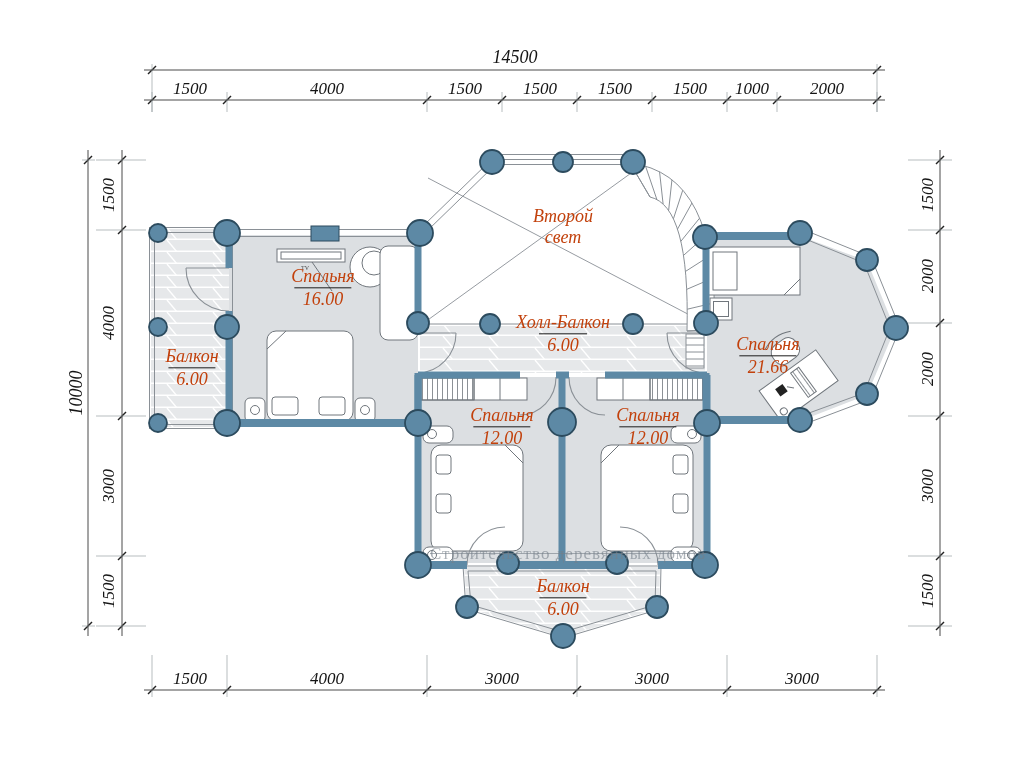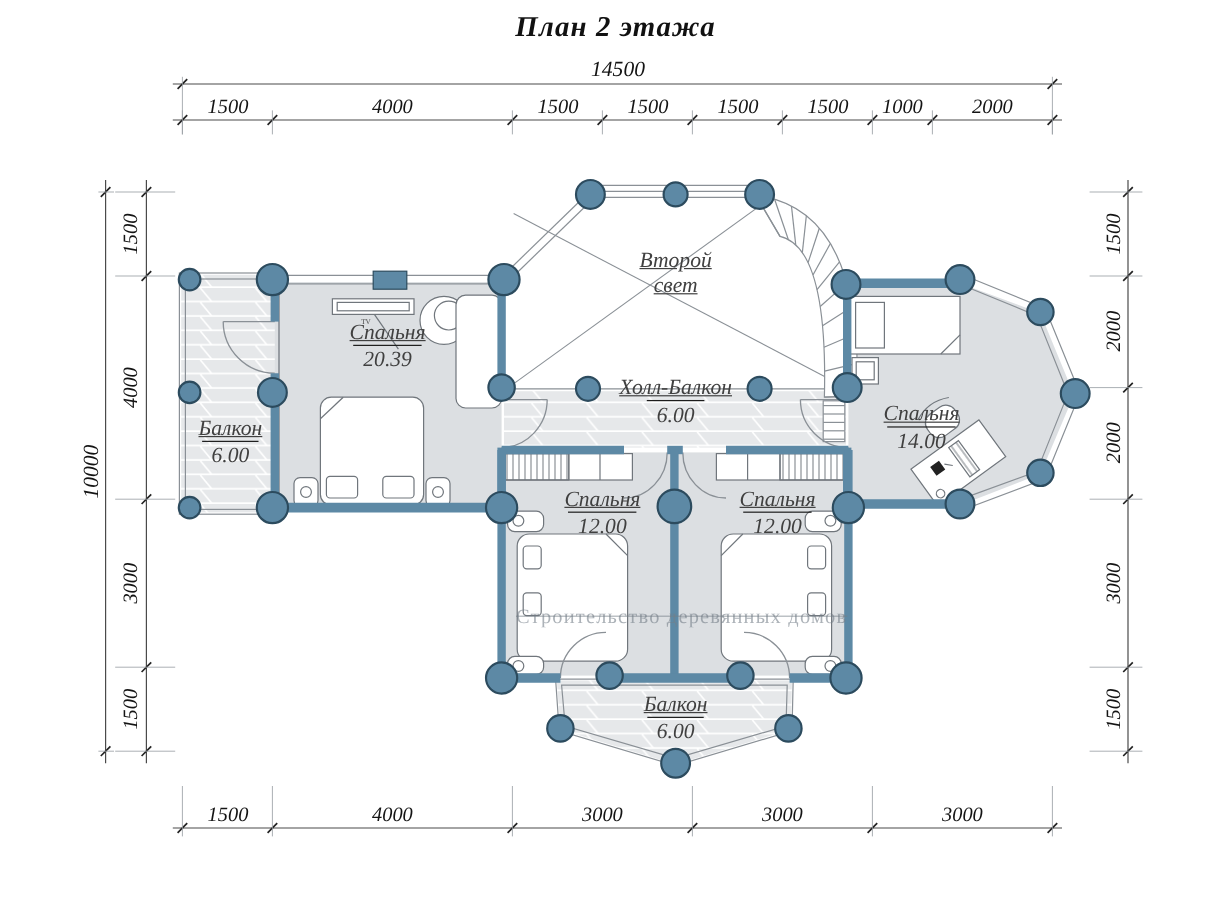--- a/index.html
+++ b/index.html
@@ -4,27 +4,27 @@
 <style>
   html,body{margin:0;padding:0;background:#fff;}
   #stage{position:relative;width:1026px;height:768px;background:#fff;overflow:hidden;
          font-family:"Liberation Serif", serif;}
   #plan-svg{position:absolute;left:0;top:0;}
   .dim{font:italic 17px "Liberation Serif", serif;fill:#141414;text-anchor:middle;}
   .dim-total{font:italic 18px "Liberation Serif", serif;fill:#141414;text-anchor:middle;}
   #page-title{position:absolute;left:0;top:10px;width:1026px;text-align:center;
     font:italic 700 24px "Liberation Serif", serif;color:#111;letter-spacing:1px;}
   .room-label{position:absolute;transform:translate(-50%,-50%);text-align:center;
-    font:italic 18px "Liberation Serif", serif;color:#404040;line-height:1.15;white-space:nowrap;text-decoration:underline;}
+    font:italic 18px "Liberation Serif", serif;color:#c2410c;line-height:1.15;white-space:nowrap;}
   .room-label .rname{display:block;padding:0 2px;}
   .room-label .rarea{display:inline-block;border-top:1.3px solid #1c1c1c;padding:1px 8px 0 8px;}
   .room-label.two-line .rname{white-space:normal;width:95px;}
   .wm1{position:absolute;left:430px;top:495px;font:28px "Liberation Serif", serif;
        color:rgba(116,126,136,0.62);letter-spacing:1px;}
-  .wm2{position:absolute;left:430px;top:504px;font:17px "Liberation Serif", serif;
+  .wm2{position:absolute;left:430px;top:544px;font:17px "Liberation Serif", serif;
        color:rgba(116,126,136,0.60);text-decoration:line-through;letter-spacing:1px;}
 </style>
 </head>
 <body>
 
 <div id="stage">
 
 <svg id="plan-svg" width="1026" height="768" viewBox="0 0 1026 768">
   <defs>
     <pattern id="plank" width="46" height="12" patternUnits="userSpaceOnUse">
@@ -329,48 +329,47 @@
     <text class="dim" transform="translate(114,591) rotate(-90)">1500</text>
     <text class="dim" transform="translate(933,195) rotate(-90)">1500</text>
     <text class="dim" transform="translate(933,276) rotate(-90)">2000</text>
     <text class="dim" transform="translate(933,369) rotate(-90)">2000</text>
     <text class="dim" transform="translate(933,486) rotate(-90)">3000</text>
     <text class="dim" transform="translate(933,591) rotate(-90)">1500</text>
     <text x="305" y="270" font-size="6" fill="#444" text-anchor="middle">TV</text>
   </g>
 </svg>
 
-<div id="page-title">План 2 этажа</div>
 
 <div class="room-label" style="left:192px;top:368px;">
   <span class="rname">Балкон</span>
   <span class="rarea">6.00</span>
 </div>
 <div class="room-label" style="left:323px;top:288px;">
   <span class="rname">Спальня</span>
-  <span class="rarea">20.39</span>
+  <span class="rarea">16.00</span>
 </div>
 <div class="room-label two-line" style="left:563px;top:227px;">
   <span class="rname">Второй свет</span>
 </div>
 <div class="room-label" style="left:563px;top:334px;">
   <span class="rname">Холл-Балкон</span>
   <span class="rarea">6.00</span>
 </div>
 <div class="room-label" style="left:502px;top:427px;">
   <span class="rname">Спальня</span>
   <span class="rarea">12.00</span>
 </div>
 <div class="room-label" style="left:648px;top:427px;">
   <span class="rname">Спальня</span>
   <span class="rarea">12.00</span>
 </div>
 <div class="room-label" style="left:768px;top:356px;">
   <span class="rname">Спальня</span>
-  <span class="rarea">14.00</span>
+  <span class="rarea">21.66</span>
 </div>
 <div class="room-label" style="left:563px;top:598px;">
   <span class="rname">Балкон</span>
   <span class="rarea">6.00</span>
 </div>
 
 <div class="wm2">Строительство деревянных домов</div>
 
 </div>
 

